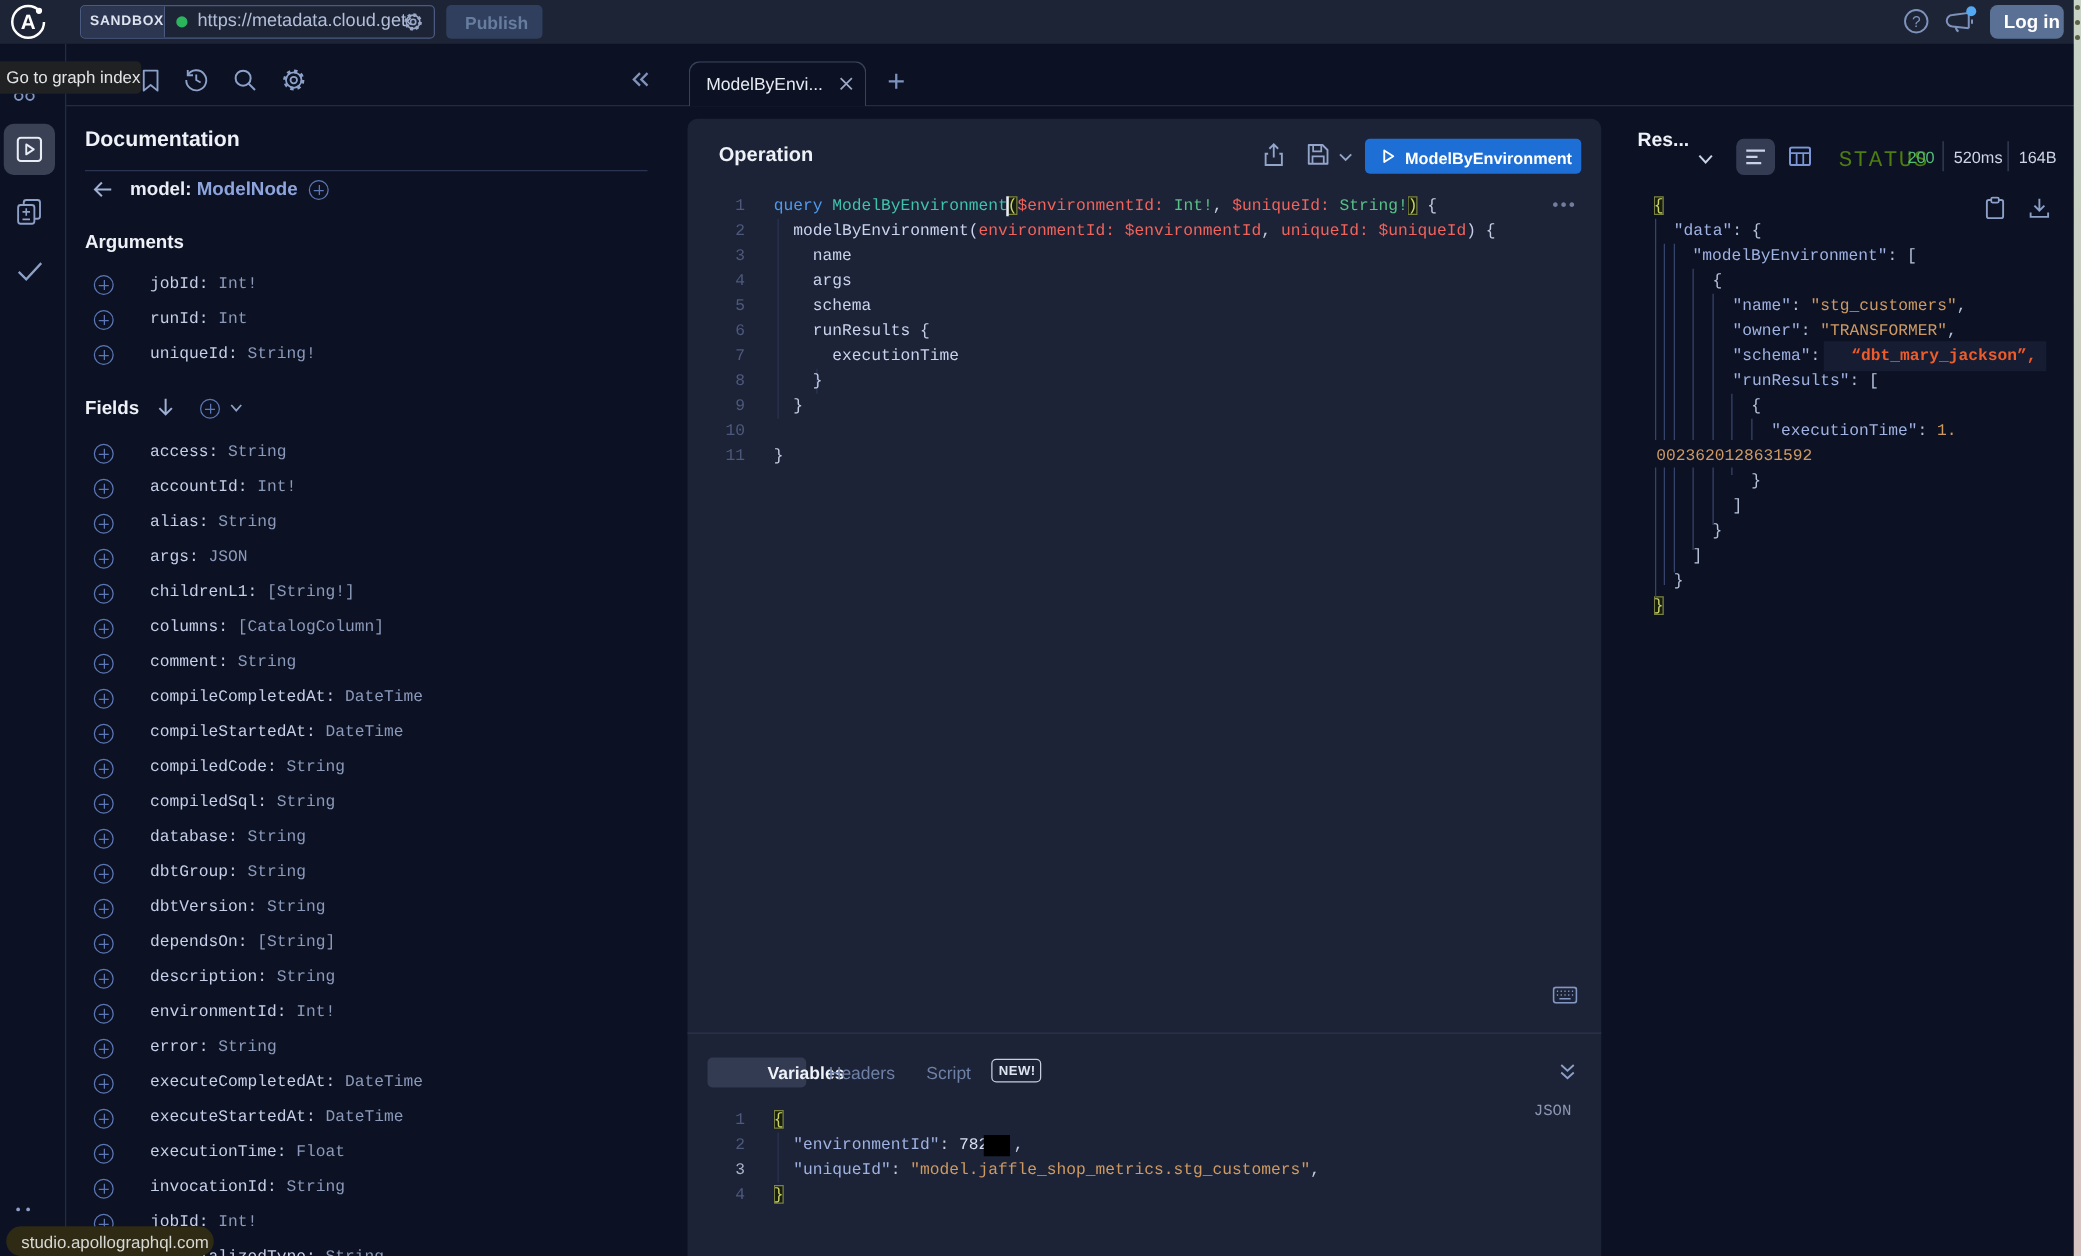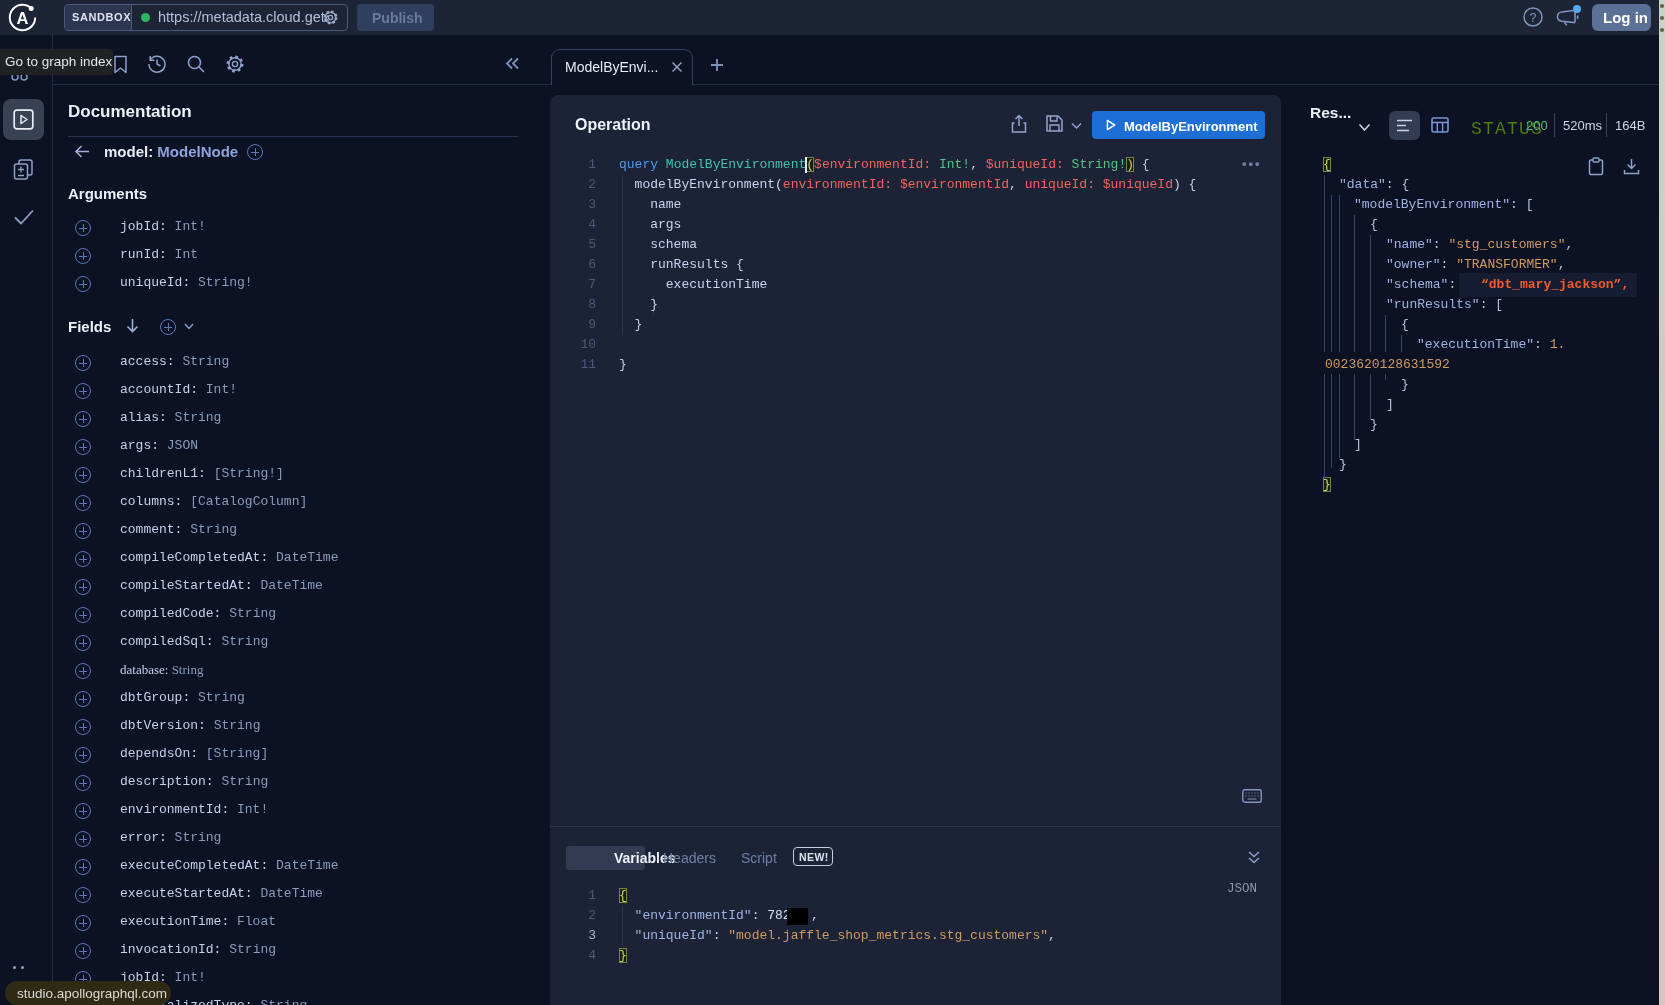--- a/index.html
+++ b/index.html
@@ -163,21 +163,21 @@
 <div class="frow" style="top:520px;"><span class="fn">comment:</span><span class="ft"> String</span></div>
 <span class="plus" style="left:75px;top:551px;"></span>
 <div class="frow" style="top:548px;"><span class="fn">compileCompletedAt:</span><span class="ft"> DateTime</span></div>
 <span class="plus" style="left:75px;top:579px;"></span>
 <div class="frow" style="top:576px;"><span class="fn">compileStartedAt:</span><span class="ft"> DateTime</span></div>
 <span class="plus" style="left:75px;top:607px;"></span>
 <div class="frow" style="top:604px;"><span class="fn">compiledCode:</span><span class="ft"> String</span></div>
 <span class="plus" style="left:75px;top:635px;"></span>
 <div class="frow" style="top:632px;"><span class="fn">compiledSql:</span><span class="ft"> String</span></div>
 <span class="plus" style="left:75px;top:663px;"></span>
-<div class="frow" style="top:660px;font-family:Liberation Serif, serif;"><span class="fn">database:</span><span class="ft"> String</span></div>
+<div class="frow" style="top:660px;"><span class="fn">database:</span><span class="ft"> String</span></div>
 <span class="plus" style="left:75px;top:691px;"></span>
 <div class="frow" style="top:688px;"><span class="fn">dbtGroup:</span><span class="ft"> String</span></div>
 <span class="plus" style="left:75px;top:719px;"></span>
 <div class="frow" style="top:716px;"><span class="fn">dbtVersion:</span><span class="ft"> String</span></div>
 <span class="plus" style="left:75px;top:747px;"></span>
 <div class="frow" style="top:744px;"><span class="fn">dependsOn:</span><span class="ft"> [String]</span></div>
 <span class="plus" style="left:75px;top:775px;"></span>
 <div class="frow" style="top:772px;"><span class="fn">description:</span><span class="ft"> String</span></div>
 <span class="plus" style="left:75px;top:803px;"></span>
 <div class="frow" style="top:800px;"><span class="fn">environmentId:</span><span class="ft"> Int!</span></div>

